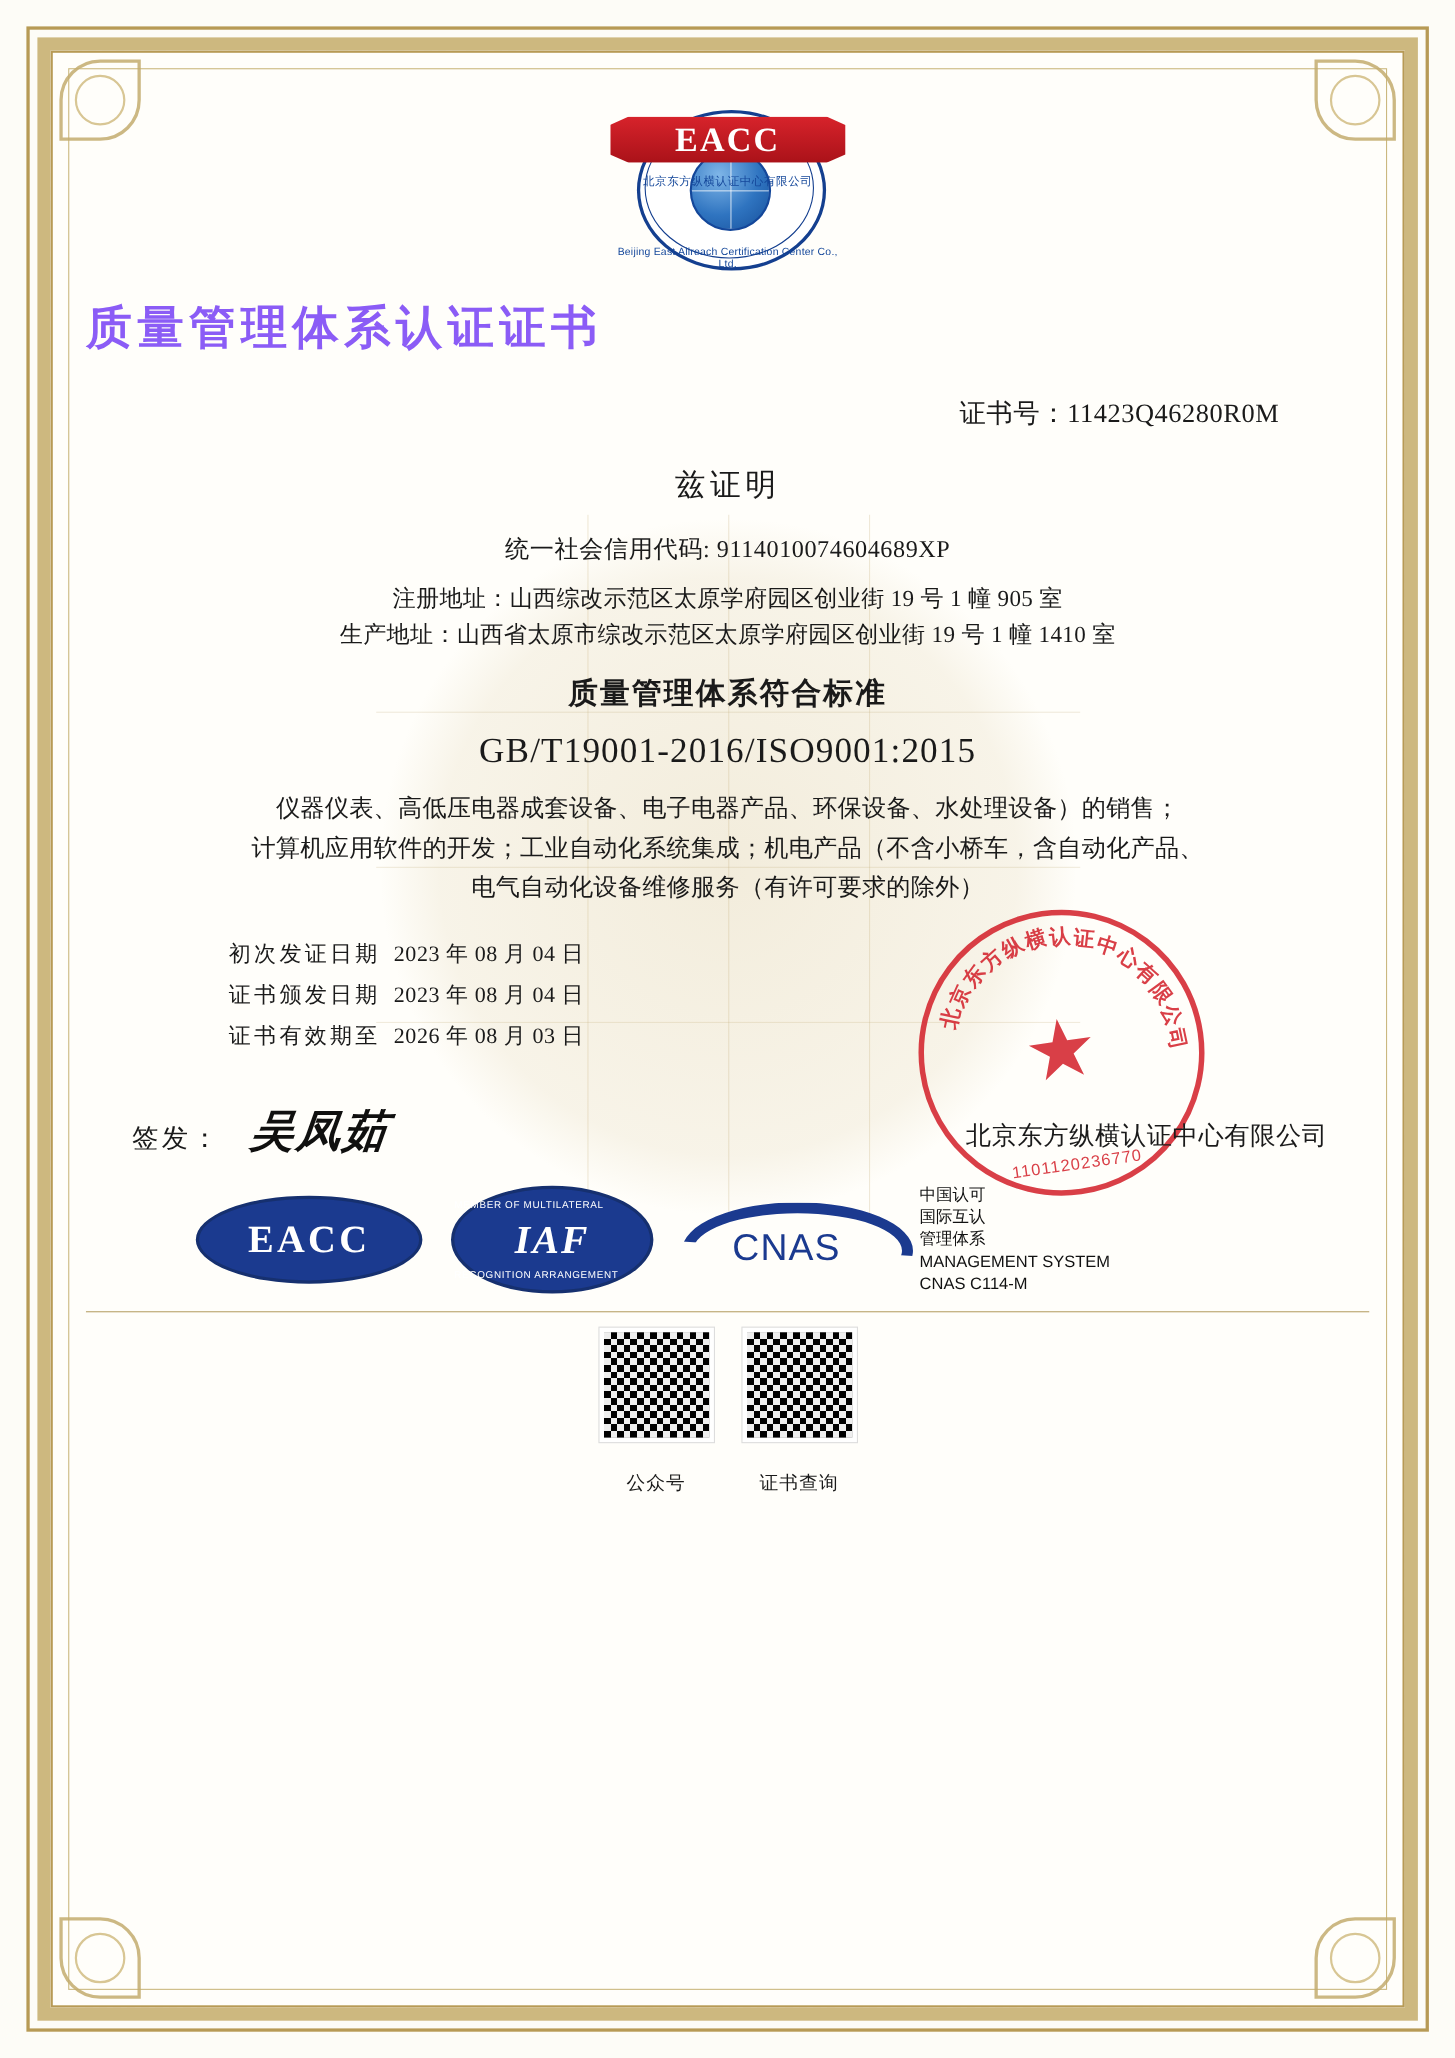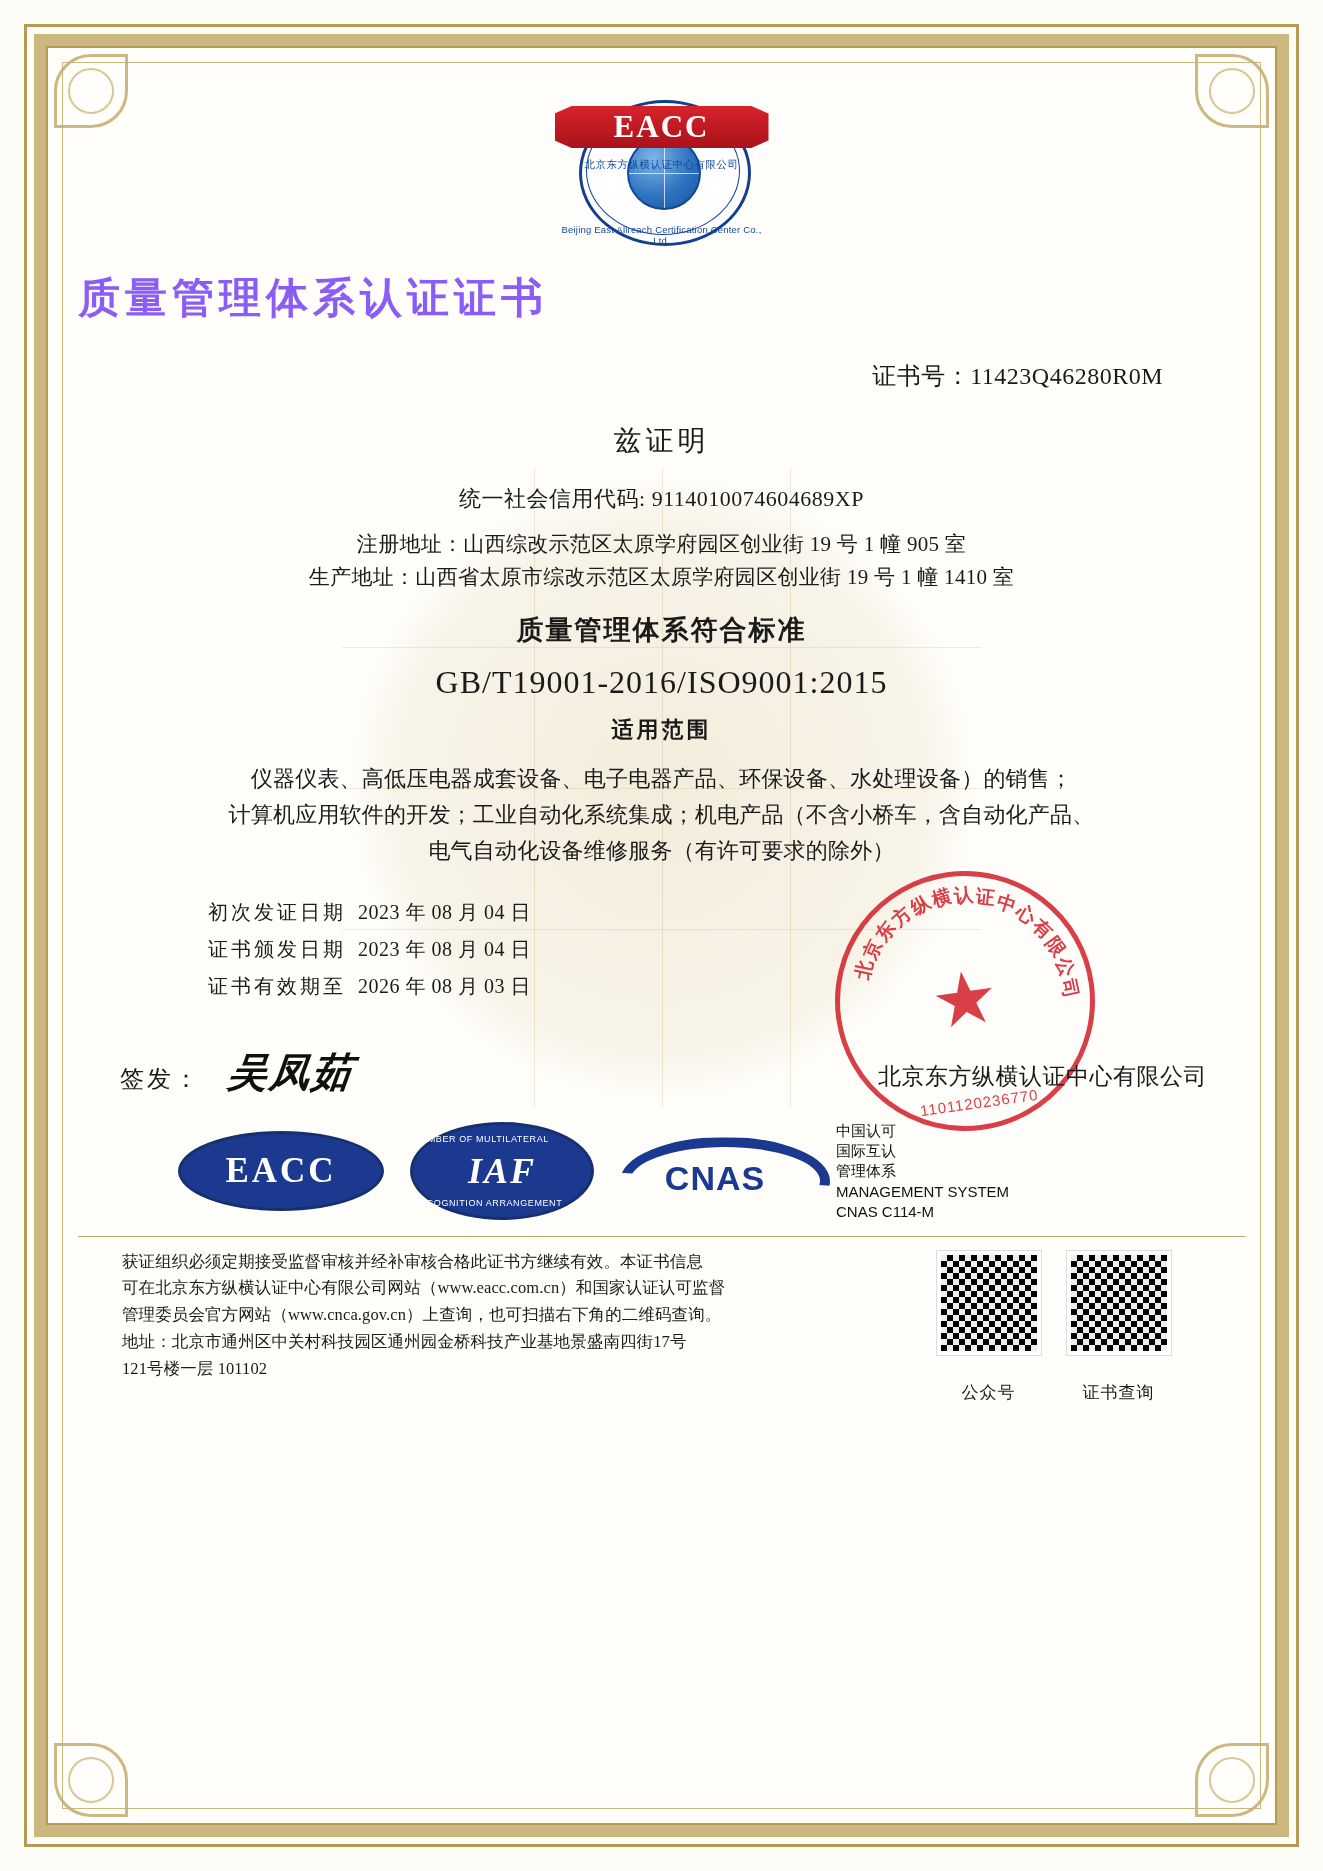--- a/index.html
+++ b/index.html
@@ -448,21 +448,21 @@
     position: absolute;
     left: 0; top: 4px;
     width: 190px; height: 68px;
     border: 10px solid #1b3a8f;
     border-radius: 50%;
     clip-path: polygon(0 0, 100% 0, 100% 55%, 0 40%);
   }
   .badge-cnas .cnas-text {
     position: relative;
     font-family: "Liberation Sans", sans-serif;
-    font-weight: bold;
+    font-weight: normal;
     font-size: 34px;
     color: #1b3a8f;
     letter-spacing: 1px;
     top: 7px;
   }
   .cnas-caption {
     font-family: "Liberation Sans", sans-serif;
     font-size: 15px;
     line-height: 1.34;
     color: #111;
@@ -567,21 +567,20 @@
         <div class="addr-line">
           <span>注册地址：</span><span>山西综改示范区太原学府园区创业街 19 号 1 幢 905 室</span>
         </div>
         <div class="addr-line">
           <span>生产地址：</span><span>山西省太原市综改示范区太原学府园区创业街 19 号 1 幢 1410 室</span>
         </div>
       </div>
 
       <div class="conform">质量管理体系符合标准</div>
       <div class="standard">GB/T19001-2016/ISO9001:2015</div>
-      <div class="scope-label">适用范围</div>
 
       <div class="scope-body">
         <div class="scope-line">仪器仪表、高低压电器成套设备、电子电器产品、环保设备、水处理设备）的销售；</div>
         <div class="scope-line">计算机应用软件的开发；工业自动化系统集成；机电产品（不含小桥车，含自动化产品、</div>
         <div class="scope-line">电气自动化设备维修服务（有许可要求的除外）</div>
       </div>
 
       <div class="dates">
         <div class="date-row">
           <span class="date-label">初次发证日期</span>
@@ -642,27 +641,20 @@
         <div class="cnas-caption">
           <div>中国认可</div>
           <div>国际互认</div>
           <div>管理体系</div>
           <div>MANAGEMENT SYSTEM</div>
           <div>CNAS C114-M</div>
         </div>
       </div>
 
       <div class="footer">
-        <div class="footer-text">
-          <p>获证组织必须定期接受监督审核并经补审核合格此证书方继续有效。本证书信息</p>
-          <p>可在北京东方纵横认证中心有限公司网站（www.eacc.com.cn）和国家认证认可监督</p>
-          <p>管理委员会官方网站（www.cnca.gov.cn）上查询，也可扫描右下角的二维码查询。</p>
-          <p>地址：北京市通州区中关村科技园区通州园金桥科技产业基地景盛南四街17号</p>
-          <p>121号楼一层 101102</p>
-        </div>
         <div class="footer-qr">
           <div class="qr-item">
             <div class="qr"></div>
             <div class="qr-label">公众号</div>
           </div>
           <div class="qr-item">
             <div class="qr"></div>
             <div class="qr-label">证书查询</div>
           </div>
         </div>

